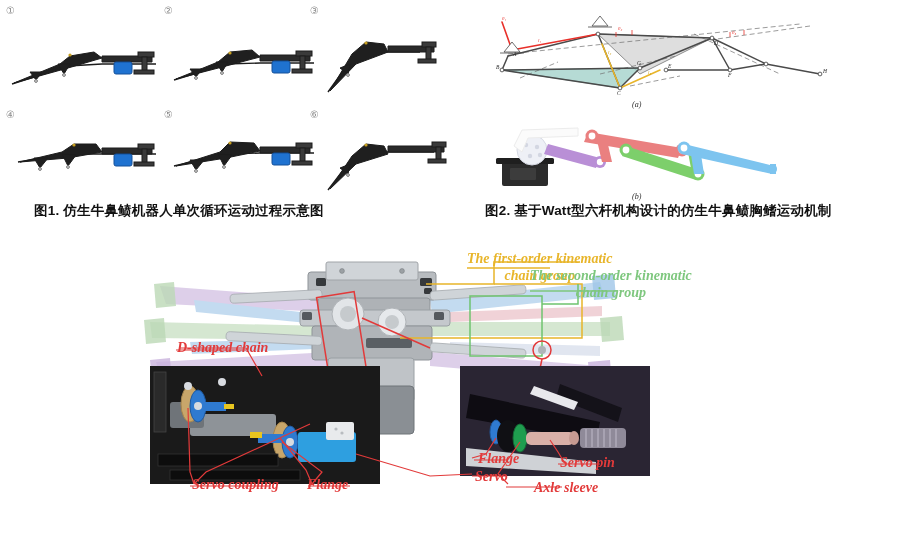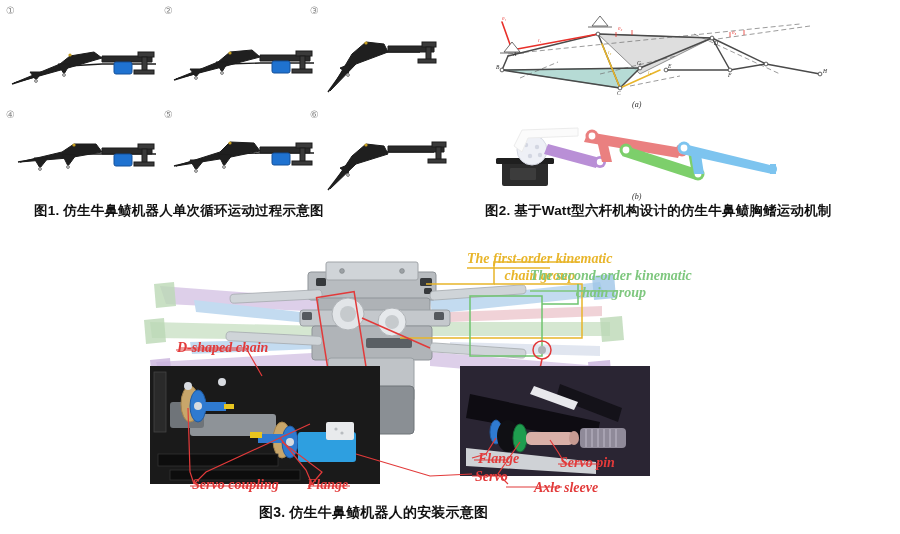--- a/index.html
+++ b/index.html
@@ -564,15 +564,14 @@
 
     <div class="anno-label anno-red" id="lbl-servo">Servo</div>
 
     <div class="anno-label anno-red" id="lbl-circlip">Flange</div>
 
     <div class="anno-label anno-red" id="lbl-axis-pin">Servo pin</div>
 
     <div class="anno-label anno-red" id="lbl-axle-sleeve">Axle sleeve</div>
   </div>
 
-  <div class="caption" id="caption-fig3">图3. 仿生牛鼻鲼机器人的安装示意图</div>
 
 </div>
 
 </body></html>

